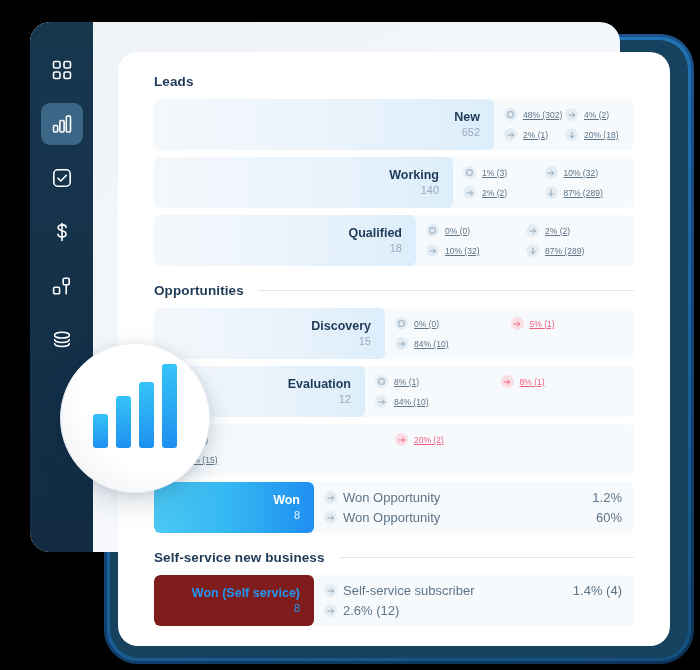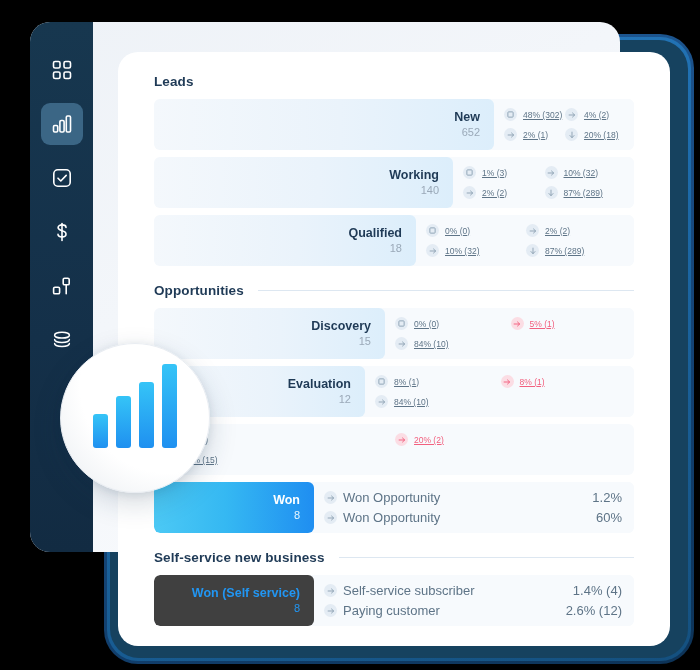--- a/index.html
+++ b/index.html
@@ -173,21 +173,21 @@
   
   .bar-wrap.tone-light {
     background: linear-gradient(90deg, #f4f8fc 0%, #eaf3fb 55%, #dceefb 100%);
   }
   .bar-wrap.tone-won {
     background: linear-gradient(90deg, #4cc9f5 0%, #35b8f2 45%, #1f8ef1 100%);
   }
   .bar-wrap.tone-won .bar-name { color: #ffffff; }
   .bar-wrap.tone-won .bar-val { color: #e6f6ff; }
   .bar-wrap.tone-self {
-    background: #404040;
+    background: #7f1d1d;
   }
   .bar-wrap.tone-self .bar-name { color: #2196f3; }
   .bar-wrap.tone-self .bar-val { color: #2196f3; }
 
   
   .metrics {
     flex: 1;
     display: flex;
     flex-wrap: wrap;
     align-content: center;
@@ -638,21 +638,20 @@
                 <span class="mname">Self-service subscriber</span>
                 <span class="mpct">1.4% (4)</span>
               </div>
               <div class="metric">
                 <span class="mic">
                   <svg width="8" height="8" viewBox="0 0 10 10" fill="none" stroke="#8fa3b5" stroke-width="1.2" stroke-linecap="round" stroke-linejoin="round">
       <path d="M1.4 5 H8.2"></path>
                     <path d="M5.7 2.5 L8.3 5 L5.7 7.5"></path>
                   </svg>
                 </span>
-                <span class="mname">Paying customer</span>
                 <span class="mpct">2.6% (12)</span>
               </div>
             </div>
           </div>
         </div>
         <div style="height: 10px;"></div>
       </div>
   </div>
 
   <div class="magnifier">

